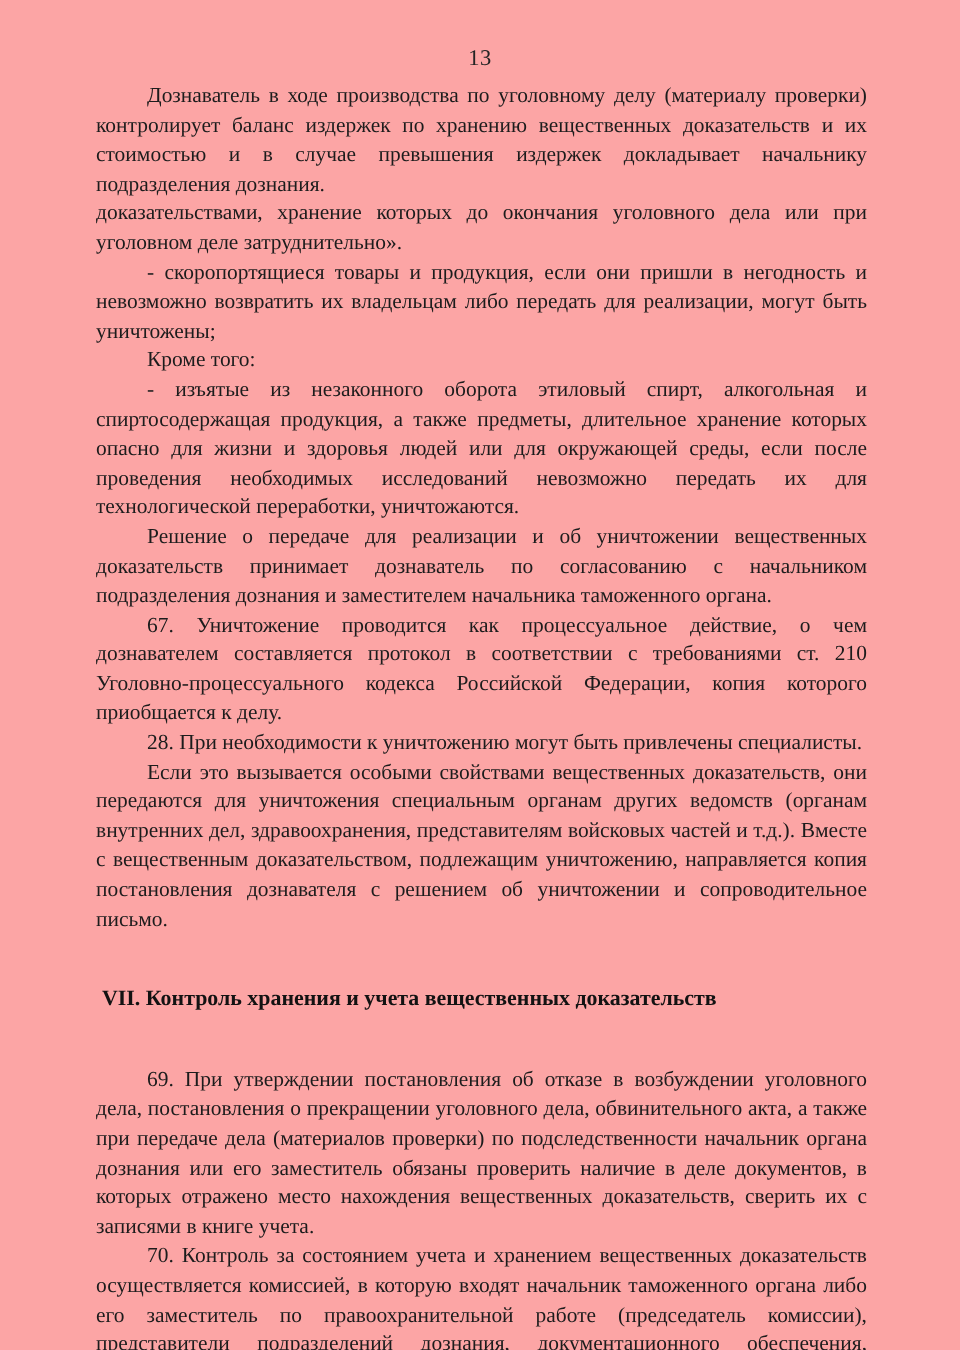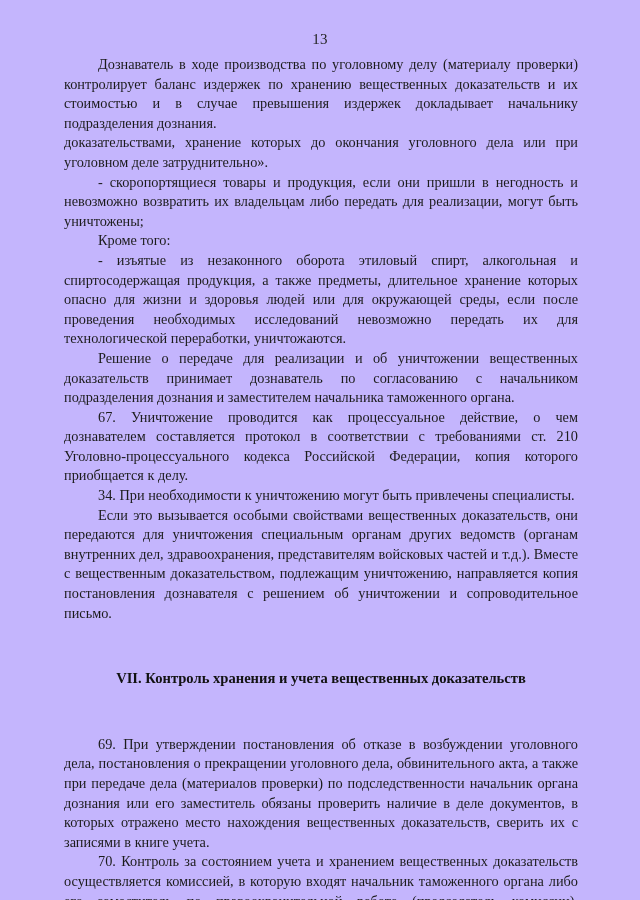--- a/index.html
+++ b/index.html
@@ -11,21 +11,21 @@
     width: 640px;
     height: 900px;
     overflow: hidden;
     font-family: "Liberation Serif", "DejaVu Serif", serif;
     color: #1a1a1a;
   }
   .page {
     position: relative;
     width: 640px;
     height: 900px;
-    background: #c4b5fd;
+    background: #fca5a5;
     box-sizing: border-box;
   }
   .page-number {
     position: absolute;
     top: 30px;
     left: 0;
     width: 640px;
     text-align: center;
     font-size: 15px;
     line-height: 18px;
@@ -49,26 +49,26 @@
     text-indent: 0;
     -webkit-font-smoothing: none;
   }
   p.para.indent {
     text-indent: 34px;
   }
   p.para.dash {
     text-indent: 34px;
   }
   h2.section-heading {
-    margin: 16px;
+    margin: 4px;
     padding: 0;
     font-size: 14.6px;
     line-height: 19.6px;
     font-weight: bold;
-    text-align: center;
+    text-align: left;
     color: #121212;
   }
   .gap-before-heading { height: 30px; }
   .gap-after-heading { height: 30px; }
   
   .page::after {
     content: "";
     position: absolute;
     left: 0; top: 0; right: 0; bottom: 0;
     pointer-events: none;
@@ -84,21 +84,21 @@
 
   <div class="content">
 
     <p class="para indent">Дознаватель в ходе производства по уголовному делу (материалу проверки) контролирует баланс издержек по хранению вещественных доказательств и их стоимостью и в случае превышения издержек докладывает начальнику подразделения дознания.</p>
     <p class="para">доказательствами, хранение которых до окончания уголовного дела или при уголовном деле затруднительно».</p>
     <p class="para dash">- скоропортящиеся товары и продукция, если они пришли в негодность и невозможно возвратить их владельцам либо передать для реализации, могут быть уничтожены;</p>
     <p class="para indent">Кроме того:</p>
     <p class="para dash">- изъятые из незаконного оборота этиловый спирт, алкогольная и спиртосодержащая продукция, а также предметы, длительное хранение которых опасно для жизни и здоровья людей или для окружающей среды, если после проведения необходимых исследований невозможно передать их для технологической переработки, уничтожаются.</p>
     <p class="para indent">Решение о передаче для реализации и об уничтожении вещественных доказательств принимает дознаватель по согласованию с начальником подразделения дознания и заместителем начальника таможенного органа.</p>
     <p class="para indent">67. Уничтожение проводится как процессуальное действие, о чем дознавателем составляется протокол в соответствии с требованиями ст. 210 Уголовно-процессуального кодекса Российской Федерации, копия которого приобщается к делу.</p>
-    <p class="para indent">34. При необходимости к уничтожению могут быть привлечены специалисты.</p>
+    <p class="para indent">28. При необходимости к уничтожению могут быть привлечены специалисты.</p>
     <p class="para indent">Если это вызывается особыми свойствами вещественных доказательств, они передаются для уничтожения специальным органам других ведомств (органам внутренних дел, здравоохранения, представителям войсковых частей и т.д.). Вместе с вещественным доказательством, подлежащим уничтожению, направляется копия постановления дознавателя с решением об уничтожении и сопроводительное письмо.</p>
 
     <div class="gap-before-heading"></div>
     <h2 class="section-heading">VII. Контроль хранения и учета вещественных доказательств</h2>
     <div class="gap-after-heading"></div>
 
     <p class="para indent">69. При утверждении постановления об отказе в возбуждении уголовного дела, постановления о прекращении уголовного дела, обвинительного акта, а также при передаче дела (материалов проверки) по подследственности начальник органа дознания или его заместитель обязаны проверить наличие в деле документов, в которых отражено место нахождения вещественных доказательств, сверить их с записями в книге учета.</p>
     <p class="para indent">70. Контроль за состоянием учета и хранением вещественных доказательств осуществляется комиссией, в которую входят начальник таможенного органа либо его заместитель по правоохранительной работе (председатель комиссии), представители подразделений дознания, документационного обеспечения, бухгалтерского учета и финансовой экспертизы, таможенного контроля, экспертно-криминалистического подразделения и сотрудник, в функциональные</p>
 
   </div>

